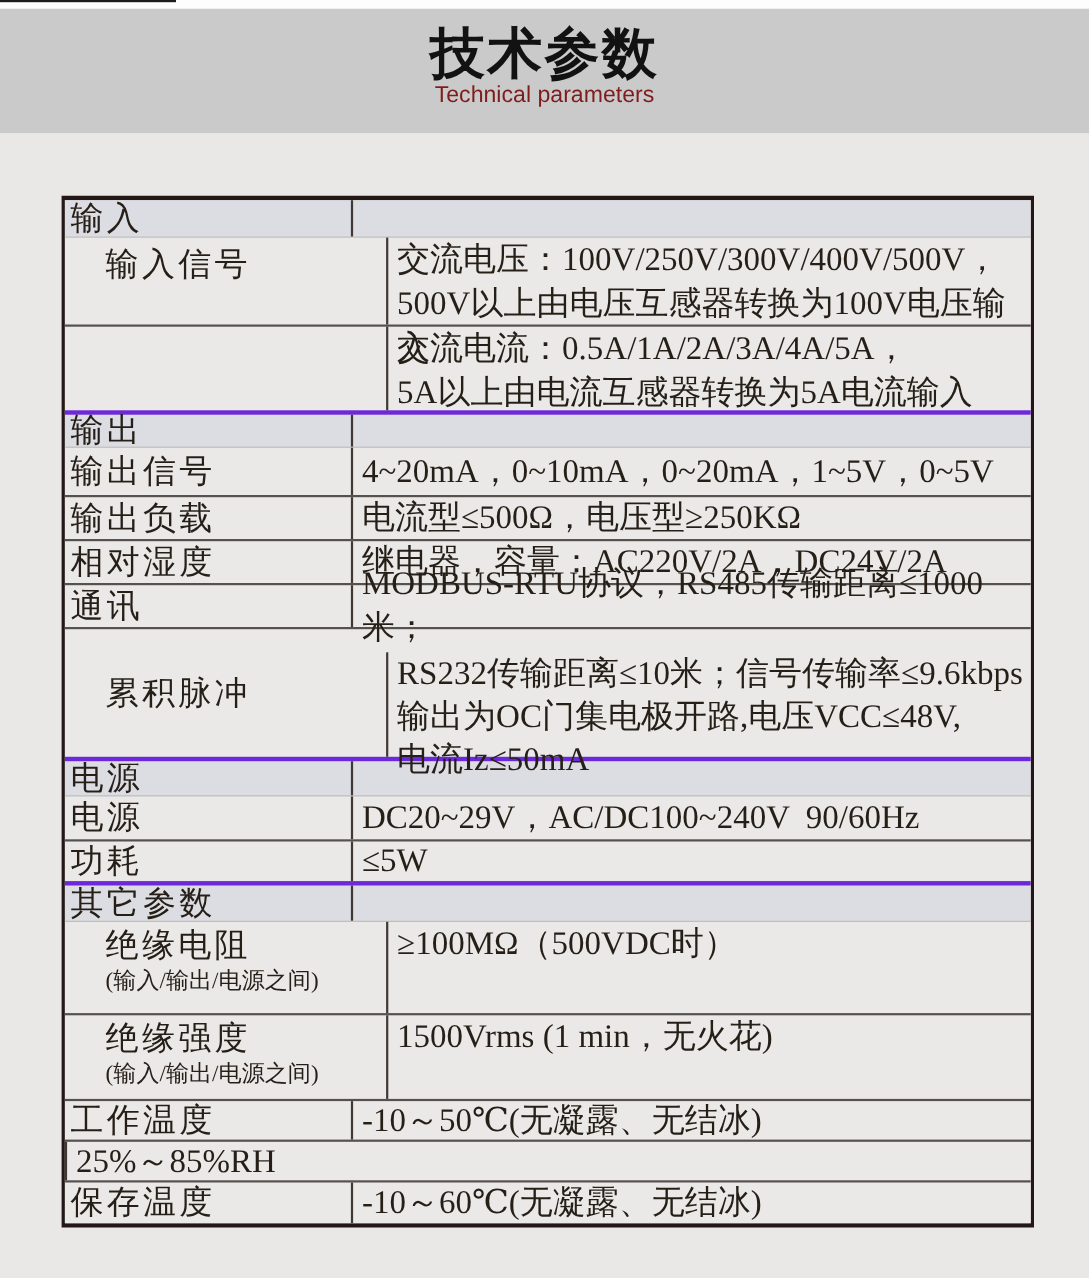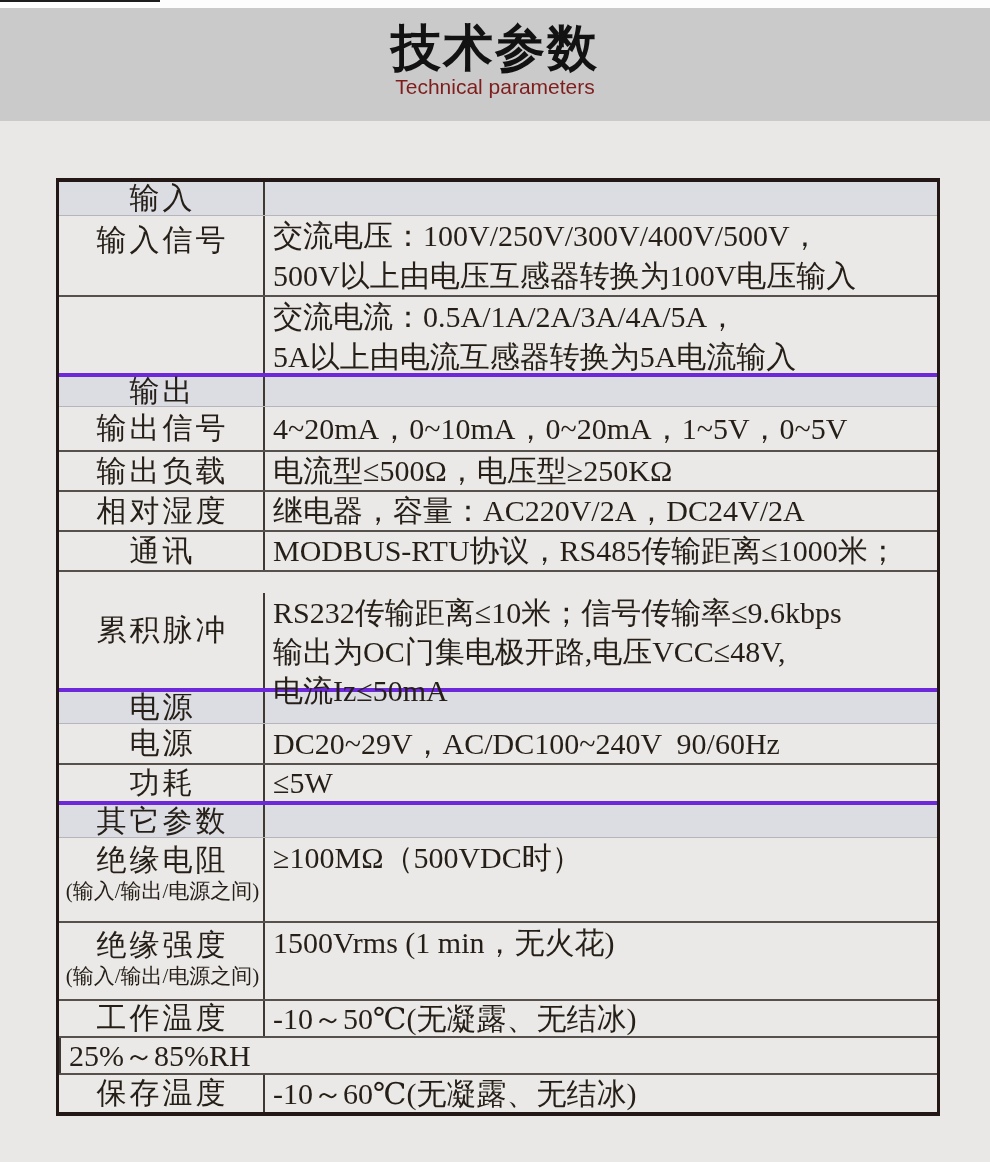--- a/index.html
+++ b/index.html
@@ -19,25 +19,25 @@
 
   
   .spec{position:absolute;left:56px;top:178px;width:884px;box-sizing:border-box;
         border:3px solid #231815;border-top-width:4px;border-bottom-width:4px;background:#eae9e7;}
   .trow{display:flex;box-sizing:border-box;background:#eae9e7;border-top:2px solid #57514d;}
   .trow.first{border-top:none;}
   .trow.bt-light{border-top:1px solid #b6b5bb;}
   .trow.bt-med{border-top:4px solid #6d28d9;}
   .trow.sec{background:#dcdce3;}
   .cell{box-sizing:border-box;}
-  .lbl{width:204px;padding:1px 2px 1px 5px;font-size:30px;letter-spacing:3px;
-       display:flex;flex-direction:column;justify-content:center;text-align:center;}
+  .lbl{width:260px;padding:1px 2px 1px 5px;font-size:30px;letter-spacing:3px;
+       display:flex;flex-direction:column;justify-content:center;}
   .val{flex:1;border-left:2px solid #3f3833;padding:0 4px 0 8px;font-size:30px;line-height:40px;
        display:flex;flex-direction:column;justify-content:center;white-space:pre-wrap;}
-  .top .lbl{justify-content:flex-start;padding-top:4px;}
+  .top .lbl{justify-content:flex-start;padding-top:4px;margin-left:32px;}
   .top .val{justify-content:flex-start;}
   .lblmid .lbl{justify-content:center;padding-top:1px;}
   .lh39 .val{line-height:39px;margin-top:21px;}
   .two{justify-content:space-between;padding-bottom:3px;}
   .sub{font-size:21px;letter-spacing:0;line-height:26px;}
   .lblline{line-height:36px;}
 </style>
 </head>
 <body>
 

